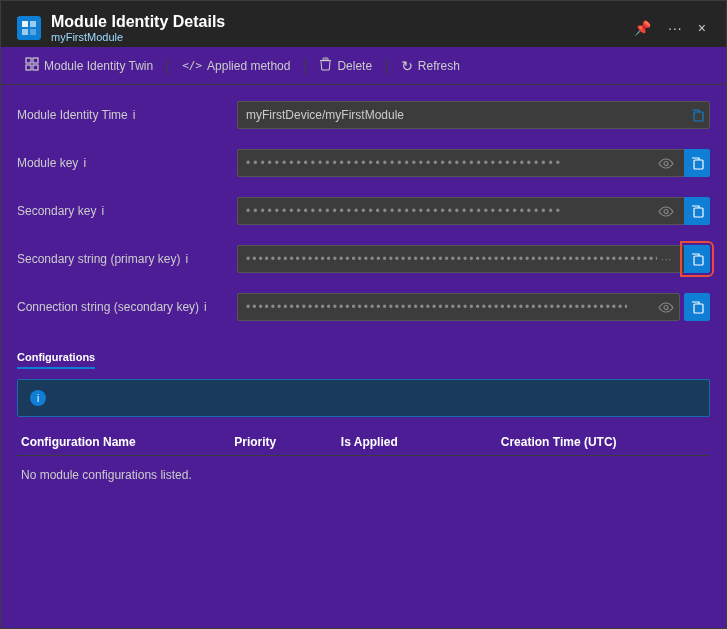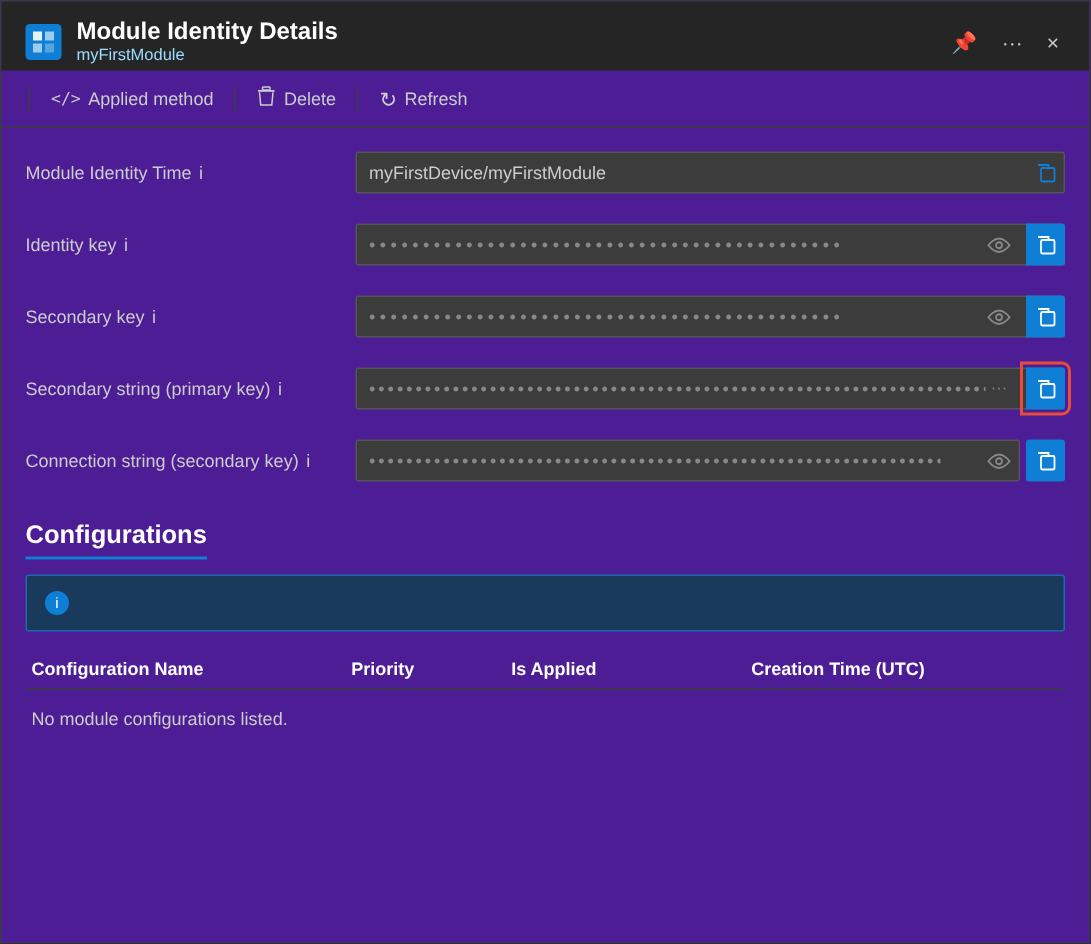--- a/index.html
+++ b/index.html
@@ -114,21 +114,21 @@
       cursor: pointer;
       display: flex;
       align-items: center;
       justify-content: center;
       font-size: 12px;
     }
     .configurations-section {
       margin-top: 6px;
     }
     .configurations-title {
-      font-size: 17px;
+      font-size: 11px;
       font-weight: 700;
       color: #ffffff;
       border-bottom: 2px solid #0e7fd4;
       padding-bottom: 4px;
       margin-bottom: 10px;
       display: inline-block;
     }
     .info-banner {
       background: #1a3a5c;
       border: 1px solid #1a6aad;
@@ -317,20 +317,31 @@
       </div>
     </div>
     <div class="title-actions">
       <button class="title-action-btn">📌</button>
       <button class="title-action-btn">···</button>
       <button class="title-action-btn">×</button>
     </div>
   </div>
 
   <div class="toolbar">
+    <button class="toolbar-btn">
+      <span>
+        <svg width="14" height="14" viewBox="0 0 14 14" fill="#cccccc">
+          <rect x="1" y="1" width="5" height="5" fill="none" stroke="#cccccc" stroke-width="1.2"></rect>
+          <rect x="8" y="1" width="5" height="5" fill="none" stroke="#cccccc" stroke-width="1.2"></rect>
+          <rect x="1" y="8" width="5" height="5" fill="none" stroke="#cccccc" stroke-width="1.2"></rect>
+          <rect x="8" y="8" width="5" height="5" fill="none" stroke="#cccccc" stroke-width="1.2"></rect>
+        </svg>
+      </span>
+      <span>Module Identity Twin</span>
+    </button>
     <div class="toolbar-divider"></div>
     <button class="toolbar-btn">
       <span style="font-size:11px;font-family:monospace;">&lt;/&gt;</span>
       <span>Applied method</span>
     </button>
     <div class="toolbar-divider"></div>
     <button class="toolbar-btn">
       <span>
         <svg width="13" height="14" viewBox="0 0 13 14" fill="none">
           <rect x="1" y="3" width="11" height="1.2" fill="#cccccc"></rect>
@@ -360,21 +371,21 @@
           <svg width="13" height="13" viewBox="0 0 13 13" fill="none">
             <rect x="3" y="3" width="9" height="9" rx="1" stroke="#0e7fd4" stroke-width="1.2" fill="none"></rect>
             <path d="M1 1 H8 V3" stroke="#0e7fd4" stroke-width="1.2" fill="none"></path>
           </svg>
         </button>
       </div>
     </div>
 
     <div class="password-row">
       <div class="password-label">
-        <span>Identity key</span>
+        <span>Module key</span>
         <span class="info-icon">i</span>
       </div>
       <div class="password-input-wrap">
         <input class="password-input" type="text" value="••••••••••••••••••••••••••••••••••••••••••••" readonly="" style="">
         <button class="eye-icon-btn">
           <svg width="16" height="11" viewBox="0 0 16 11" fill="none">
             <path d="M8 1C4 1 1 5.5 1 5.5S4 10 8 10 15 5.5 15 5.5 12 1 8 1Z" stroke="#888" stroke-width="1.2" fill="none"></path>
             <circle cx="8" cy="5.5" r="2" stroke="#888" stroke-width="1.2" fill="none"></circle>
           </svg>
         </button>

